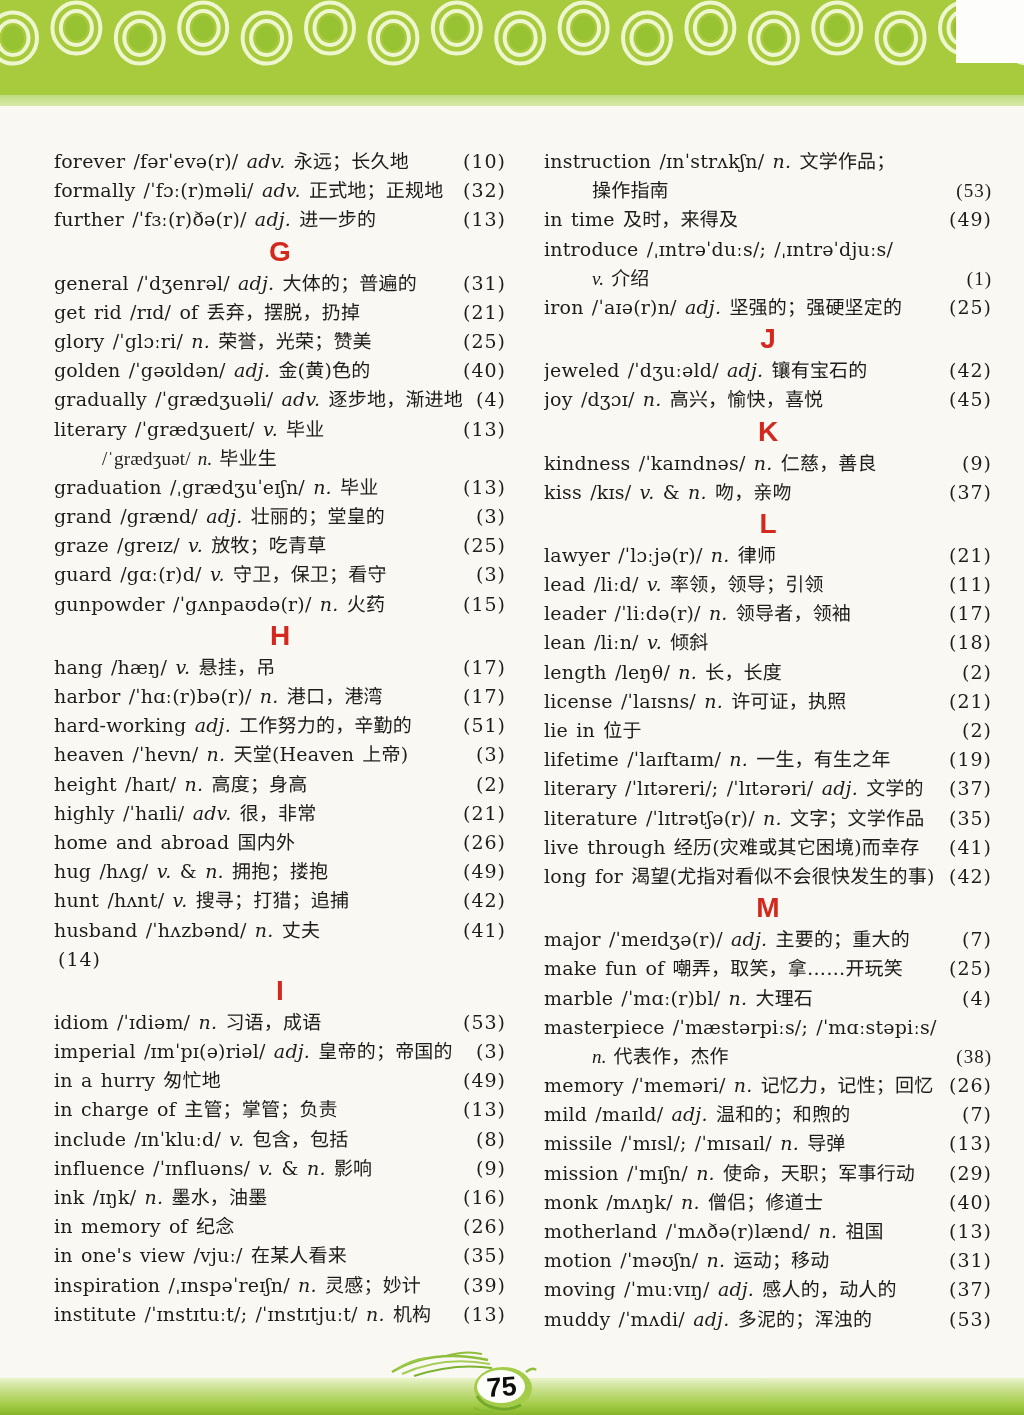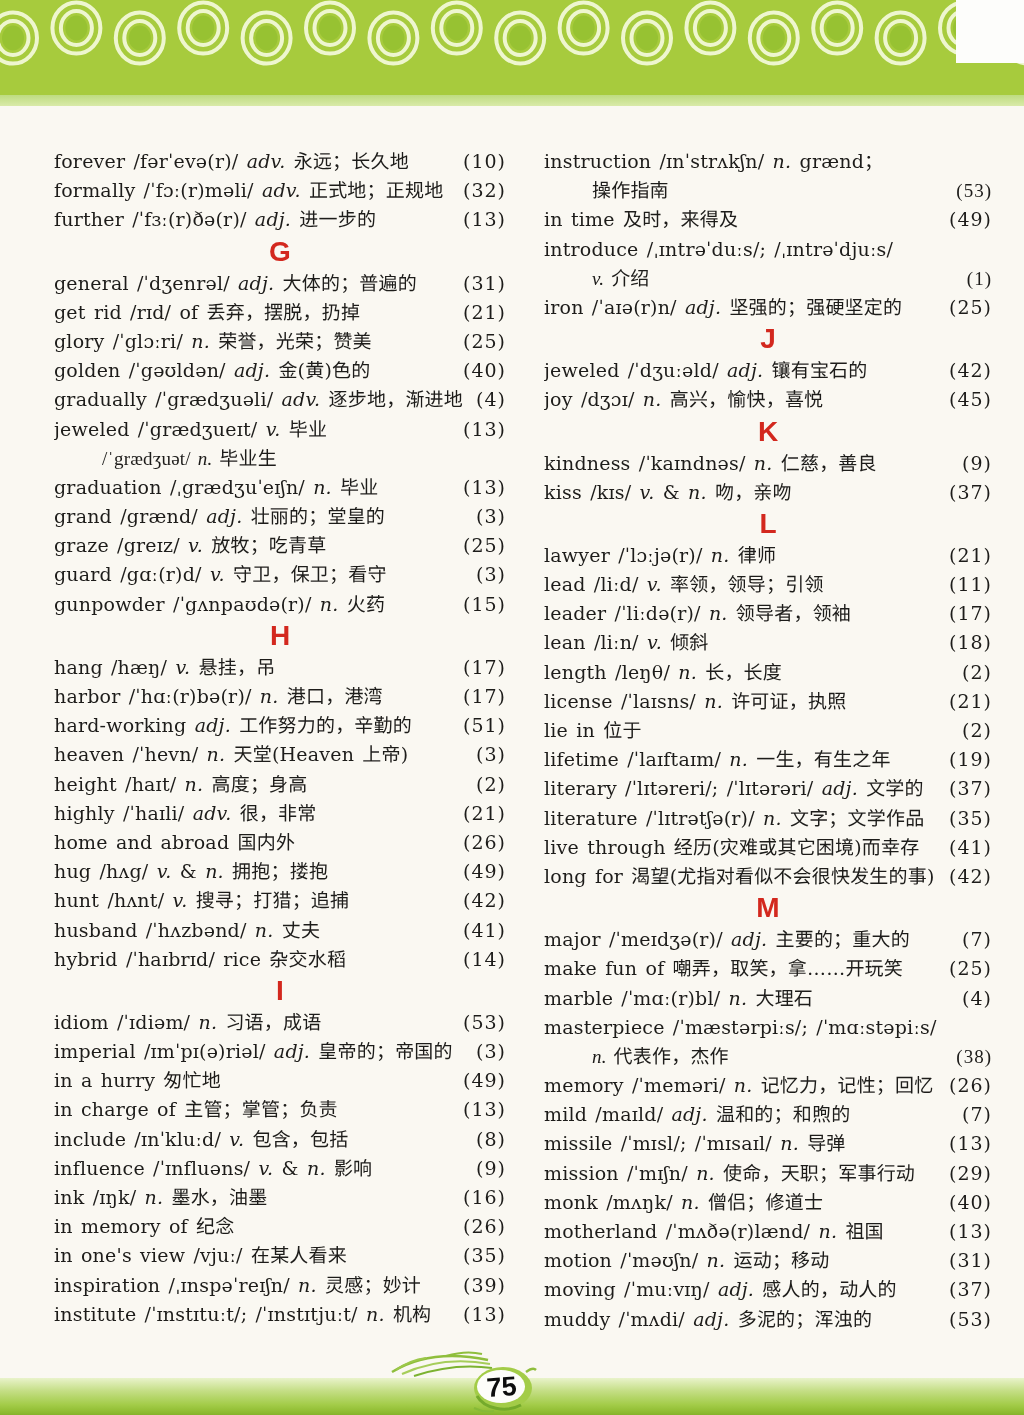--- a/index.html
+++ b/index.html
@@ -159,21 +159,21 @@
       </div>
       <div class="row">
         <span class="runs"><span class="run r">golden /ˈgəʊldən/ </span><span class="run i">adj.</span><span class="run r"> 金(黄)色的</span></span>
         <span class="num">(40)</span>
       </div>
       <div class="row">
         <span class="runs"><span class="run r">gradually /ˈgrædʒuəli/ </span><span class="run i">adv.</span><span class="run r"> 逐步地，渐进地</span></span>
         <span class="num">(4)</span>
       </div>
       <div class="row">
-        <span class="runs"><span class="run r">jeweled /ˈgrædʒueɪt/ </span><span class="run i">v.</span><span class="run r"> 毕业</span></span>
+        <span class="runs"><span class="run r">literary /ˈgrædʒueɪt/ </span><span class="run i">v.</span><span class="run r"> 毕业</span></span>
         <span class="num">(13)</span>
       </div>
       <div class="row cont">
         <span class="runs"><span class="run r">/ˈgrædʒuət/ </span><span class="run i">n.</span><span class="run r"> 毕业生</span></span>
       </div>
       <div class="row">
         <span class="runs"><span class="run r">graduation /ˌgrædʒuˈeɪʃn/ </span><span class="run i">n.</span><span class="run r"> 毕业</span></span>
         <span class="num">(13)</span>
       </div>
       <div class="row">
@@ -227,21 +227,20 @@
       </div>
       <div class="row">
         <span class="runs"><span class="run r">hunt /hʌnt/ </span><span class="run i">v.</span><span class="run r"> 搜寻；打猎；追捕</span></span>
         <span class="num">(42)</span>
       </div>
       <div class="row">
         <span class="runs"><span class="run b">husband</span><span class="run r"> /ˈhʌzbənd/ </span><span class="run i">n.</span><span class="run r"> 丈夫</span></span>
         <span class="num">(41)</span>
       </div>
       <div class="row">
-        <span class="runs"><span class="run r">hybrid /ˈhaɪbrɪd/ rice 杂交水稻</span></span>
         <span class="num">(14)</span>
       </div>
       <div class="section-row">I</div>
       <div class="row">
         <span class="runs"><span class="run r">idiom /ˈɪdiəm/ </span><span class="run i">n.</span><span class="run r"> 习语，成语</span></span>
         <span class="num">(53)</span>
       </div>
       <div class="row">
         <span class="runs"><span class="run r">imperial /ɪmˈpɪ(ə)riəl/ </span><span class="run i">adj.</span><span class="run r"> 皇帝的；帝国的</span></span>
         <span class="num">(3)</span>
@@ -278,21 +277,21 @@
         <span class="runs"><span class="run r">inspiration /ˌɪnspəˈreɪʃn/ </span><span class="run i">n.</span><span class="run r"> 灵感；妙计</span></span>
         <span class="num">(39)</span>
       </div>
       <div class="row">
         <span class="runs"><span class="run r">institute /ˈɪnstɪtuːt/; /ˈɪnstɪtjuːt/ </span><span class="run i">n.</span><span class="run r"> 机构</span></span>
         <span class="num">(13)</span>
       </div>
     </div>
   <div class="col" id="col-right">
       <div class="row">
-        <span class="runs"><span class="run b">instruction</span><span class="run r"> /ɪnˈstrʌkʃn/ </span><span class="run i">n.</span><span class="run r"> grænd；</span></span>
+        <span class="runs"><span class="run b">instruction</span><span class="run r"> /ɪnˈstrʌkʃn/ </span><span class="run i">n.</span><span class="run r"> 文学作品；</span></span>
       </div>
       <div class="row cont">
         <span class="runs"><span class="run r">操作指南</span></span>
         <span class="num">(53)</span>
       </div>
       <div class="row">
         <span class="runs"><span class="run r">in time 及时，来得及</span></span>
         <span class="num">(49)</span>
       </div>
       <div class="row">

